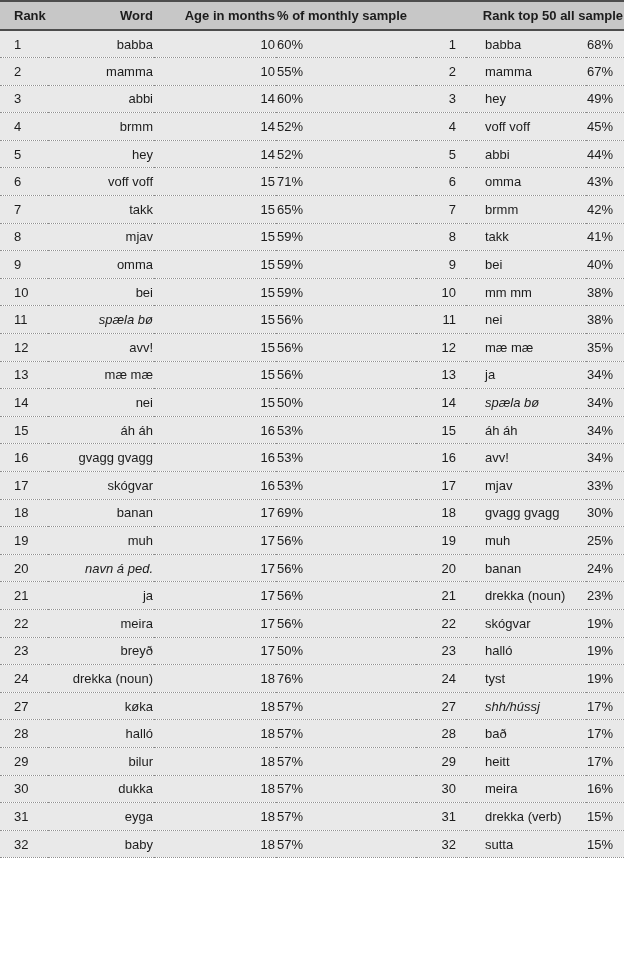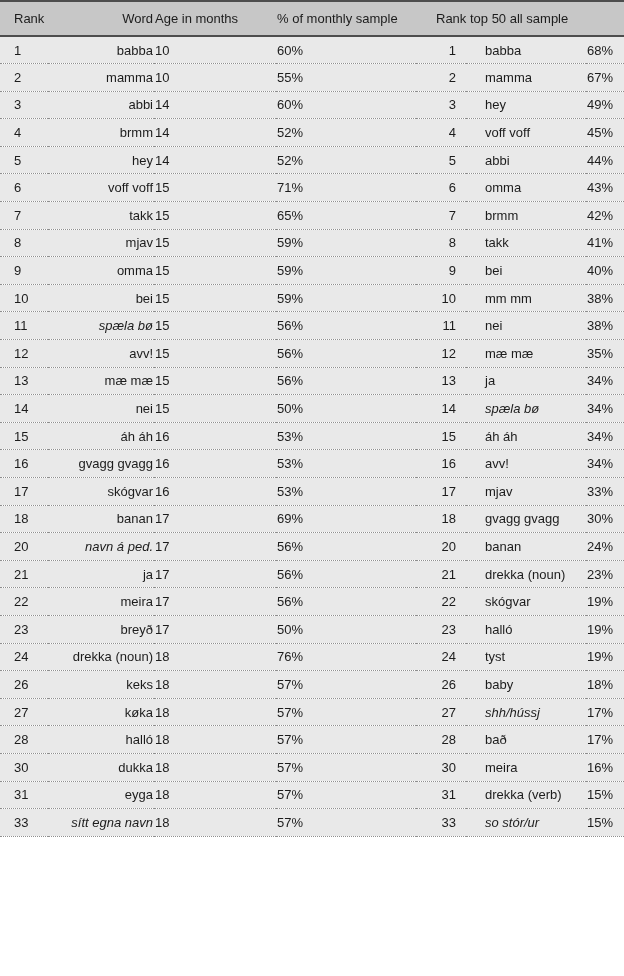--- a/index.html
+++ b/index.html
@@ -20,44 +20,44 @@
   table {
     width: 624px;
     border-collapse: collapse;
     table-layout: fixed;
     border-top: 2px solid var(--border-dark);
     color: var(--text);
     font-size: 13px;
   }
   thead th {
     background: var(--header-bg);
-    height: 35px;
-    font-weight: normal;
+    height: 29px;
+    font-weight: bold;
     border-bottom: 2px solid var(--border-dark);
     white-space: nowrap;
     vertical-align: middle;
   }
   tbody td {
     background: var(--row-bg);
     height: 27.6px;
     vertical-align: middle;
     white-space: nowrap;
     overflow: hidden;
   }
   tbody tr + tr td { border-top: 1px dotted var(--border-dot); }
   tbody tr:last-child td { border-bottom: 1px dotted var(--border-dot); }
 
   .c-rank  { text-align: left;  padding-left: 14px; }
   .c-word  { text-align: right;  padding-left: 14px; }
-  .c-age   { text-align: left; }
+  .c-age   { text-align: right; }
   .c-pct   { text-align: left; }
   .c-rank2 { text-align: right; padding-right: 10px; }
   .c-word2 { text-align: left;  padding-left: 19px; }
   .c-pct2  { text-align: right; padding-right: 16px; margin-left: 11px; }
-  th.c-top50 { text-align: left; padding-left: 20px; }
+  th.c-top50 { text-align: right; padding-left: 20px; }
   .italic { font-style: italic; }
 </style>
 </head>
 <body>
 
 <table>
   <colgroup>
     <col style="width:48px">
     <col style="width:106px">
     <col style="width:122px">
@@ -232,20 +232,29 @@
       <tr>
         <td class="c-rank">18</td>
         <td class="c-word">banan</td>
         <td class="c-age">17</td>
         <td class="c-pct">69%</td>
         <td class="c-rank2">18</td>
         <td class="c-word2">gvagg gvagg</td>
         <td class="c-pct2">30%</td>
       </tr>
       <tr>
+        <td class="c-rank">19</td>
+        <td class="c-word">muh</td>
+        <td class="c-age">17</td>
+        <td class="c-pct">56%</td>
+        <td class="c-rank2">19</td>
+        <td class="c-word2">muh</td>
+        <td class="c-pct2">25%</td>
+      </tr>
+      <tr>
         <td class="c-rank">20</td>
         <td class="c-word italic">navn á ped.</td>
         <td class="c-age">17</td>
         <td class="c-pct">56%</td>
         <td class="c-rank2">20</td>
         <td class="c-word2">banan</td>
         <td class="c-pct2">24%</td>
       </tr>
       <tr>
         <td class="c-rank">21</td>
@@ -277,67 +286,67 @@
       <tr>
         <td class="c-rank">24</td>
         <td class="c-word">drekka (noun)</td>
         <td class="c-age">18</td>
         <td class="c-pct">76%</td>
         <td class="c-rank2">24</td>
         <td class="c-word2">tyst</td>
         <td class="c-pct2">19%</td>
       </tr>
       <tr>
-        <td class="c-rank">26</td>
-        <td class="c-word">keks</td>
-        <td class="c-age">18</td>
-        <td class="c-pct">57%</td>
-        <td class="c-rank2">26</td>
-        <td class="c-word2">baby</td>
-        <td class="c-pct2">18%</td>
-      </tr>
-      <tr>
         <td class="c-rank">27</td>
         <td class="c-word">køka</td>
         <td class="c-age">18</td>
         <td class="c-pct">57%</td>
         <td class="c-rank2">27</td>
         <td class="c-word2 italic">shh/hússj</td>
         <td class="c-pct2">17%</td>
       </tr>
       <tr>
         <td class="c-rank">28</td>
         <td class="c-word">halló</td>
         <td class="c-age">18</td>
         <td class="c-pct">57%</td>
         <td class="c-rank2">28</td>
         <td class="c-word2">bað</td>
         <td class="c-pct2">17%</td>
       </tr>
       <tr>
+        <td class="c-rank">29</td>
+        <td class="c-word">bilur</td>
+        <td class="c-age">18</td>
+        <td class="c-pct">57%</td>
+        <td class="c-rank2">29</td>
+        <td class="c-word2">heitt</td>
+        <td class="c-pct2">17%</td>
+      </tr>
+      <tr>
         <td class="c-rank">30</td>
         <td class="c-word">dukka</td>
         <td class="c-age">18</td>
         <td class="c-pct">57%</td>
         <td class="c-rank2">30</td>
         <td class="c-word2">meira</td>
         <td class="c-pct2">16%</td>
       </tr>
       <tr>
         <td class="c-rank">31</td>
         <td class="c-word">eyga</td>
         <td class="c-age">18</td>
         <td class="c-pct">57%</td>
         <td class="c-rank2">31</td>
         <td class="c-word2">drekka (verb)</td>
         <td class="c-pct2">15%</td>
       </tr>
       <tr>
-        <td class="c-rank">33</td>
-        <td class="c-word italic">sítt egna navn</td>
-        <td class="c-age">18</td>
-        <td class="c-pct">57%</td>
-        <td class="c-rank2">33</td>
-        <td class="c-word2 italic">so stór/ur</td>
+        <td class="c-rank">32</td>
+        <td class="c-word">baby</td>
+        <td class="c-age">18</td>
+        <td class="c-pct">57%</td>
+        <td class="c-rank2">32</td>
+        <td class="c-word2">sutta</td>
         <td class="c-pct2">15%</td>
       </tr>
     </tbody>
 </table>
 
 </body></html>

